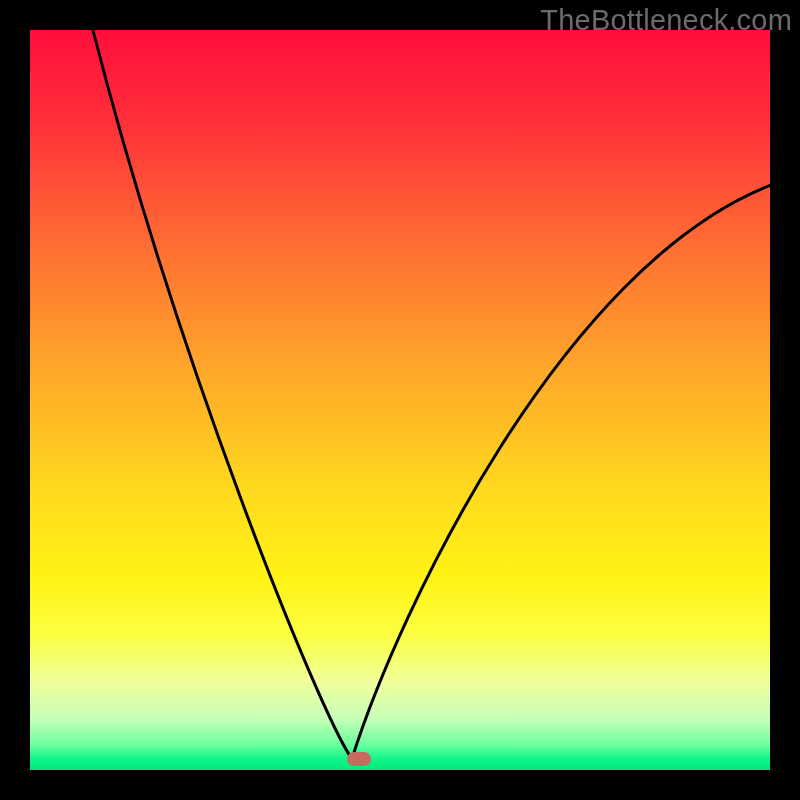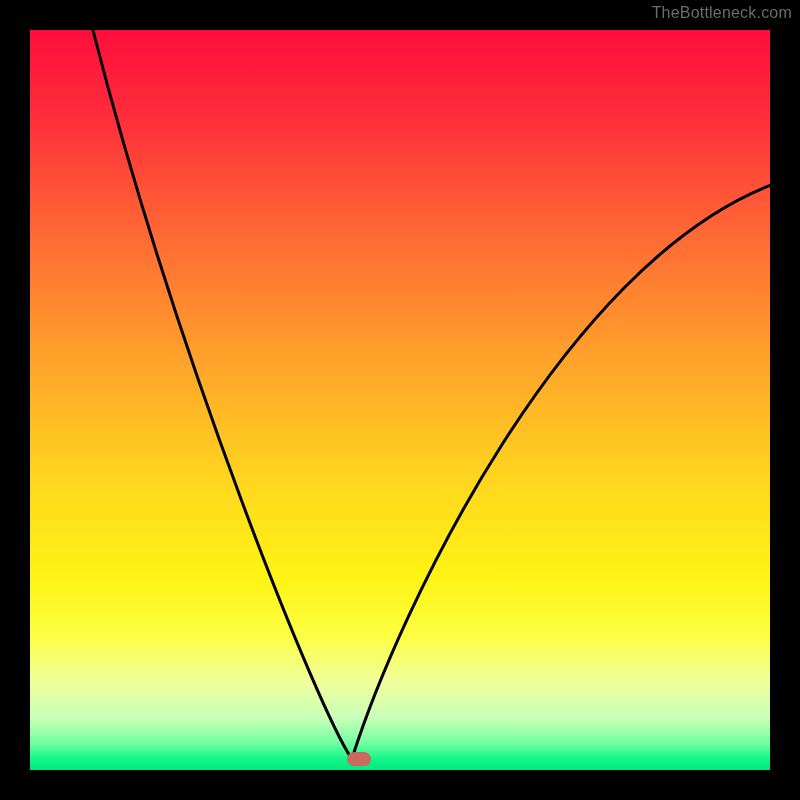--- a/index.html
+++ b/index.html
@@ -38,21 +38,21 @@
     width: 24px;
     height: 14px;
     border-radius: 7px;
     transform: translate(-50%, -50%);
   }
   .watermark {
     position: absolute;
     top: 4px;
     right: 8px;
     color: #6b6b6b;
-    font-size: 16px;
+    font-size: 29px;
     font-weight: 500;
     letter-spacing: 0.2px;
   }
 </style>
 </head>
 <body>
 
 <div class="watermark">TheBottleneck.com</div>
 
 <div class="frame">

